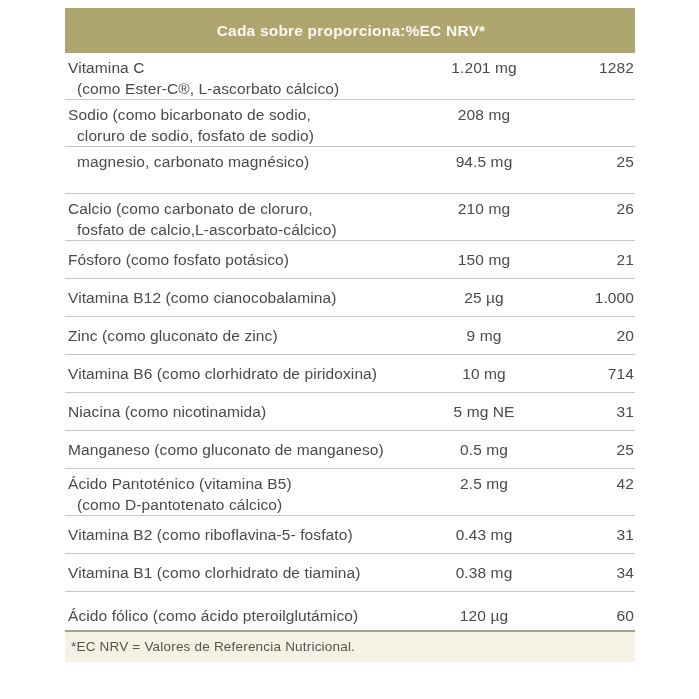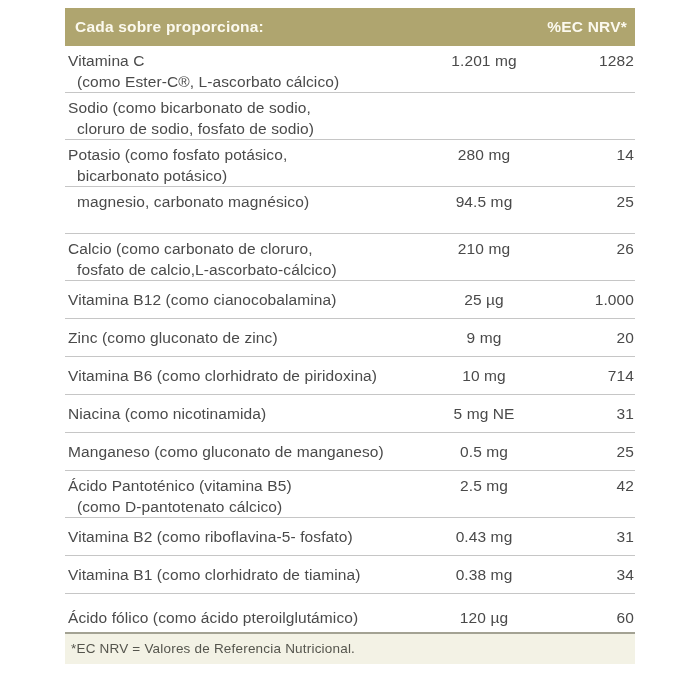--- a/index.html
+++ b/index.html
@@ -15,28 +15,28 @@
     font-family: "Liberation Sans", sans-serif;
     overflow: hidden;
   }
   .facts {
     position: absolute;
     left: 65px;
     top: 8px;
     width: 570px;
   }
   .head {
-    height: 38px;
+    height: 45px;
     background: var(--header-bg, #AFA56F);
     color: var(--header-text, #FBF9EE);
     font-weight: bold;
     font-size: 15.5px;
     letter-spacing: 0.2px;
     display: flex;
-    justify-content: space-between;
+    justify-content: center;
     align-items: center;
     padding: 0 8px 0 10px;
     box-sizing: border-box;
   }
   .tbody { width: 100%; }
   .row {
     display: flex;
     align-items: flex-start;
     border-bottom: 1.5px solid var(--divider, #C6C6C6);
     box-sizing: border-box;
@@ -99,47 +99,48 @@
       <div class="l2">(como Ester-C®, L-ascorbato cálcico)</div>
     </div>
     <div class="amount">1.201 mg</div>
     <div class="nrv">1282</div>
   </div>
         <div class="row double">
     <div class="name">
       <div class="l1">Sodio (como bicarbonato de sodio,</div>
       <div class="l2">cloruro de sodio, fosfato de sodio)</div>
     </div>
+    <div class="amount">208 mg</div>
     <div class="nrv"></div>
-  </div>
-        <div class="row double">
-    <div class="name">
-      <div class="l1">Potasio (como fosfato potásico,</div>
-      <div class="l2">bicarbonato potásico)</div>
-    </div>
-    <div class="amount">280 mg</div>
-    <div class="nrv">14</div>
   </div>
         <div class="row double">
     <div class="name">
       <div class="l2">magnesio, carbonato magnésico)</div>
     </div>
     <div class="amount">94.5 mg</div>
     <div class="nrv">25</div>
   </div>
         <div class="row double">
     <div class="name">
       <div class="l1">Calcio (como carbonato de cloruro,</div>
       <div class="l2">fosfato de calcio,L-ascorbato-cálcico)</div>
     </div>
     <div class="amount">210 mg</div>
     <div class="nrv">26</div>
   </div>
         <div class="row single">
     <div class="name">
+      <div class="l1">Fósforo (como fosfato potásico)</div>
+
+    </div>
+    <div class="amount">150 mg</div>
+    <div class="nrv">21</div>
+  </div>
+        <div class="row single">
+    <div class="name">
       <div class="l1">Vitamina B12 (como cianocobalamina)</div>
 
     </div>
     <div class="amount">25 µg</div>
     <div class="nrv">1.000</div>
   </div>
         <div class="row single">
     <div class="name">
       <div class="l1">Zinc (como gluconato de zinc)</div>
 

